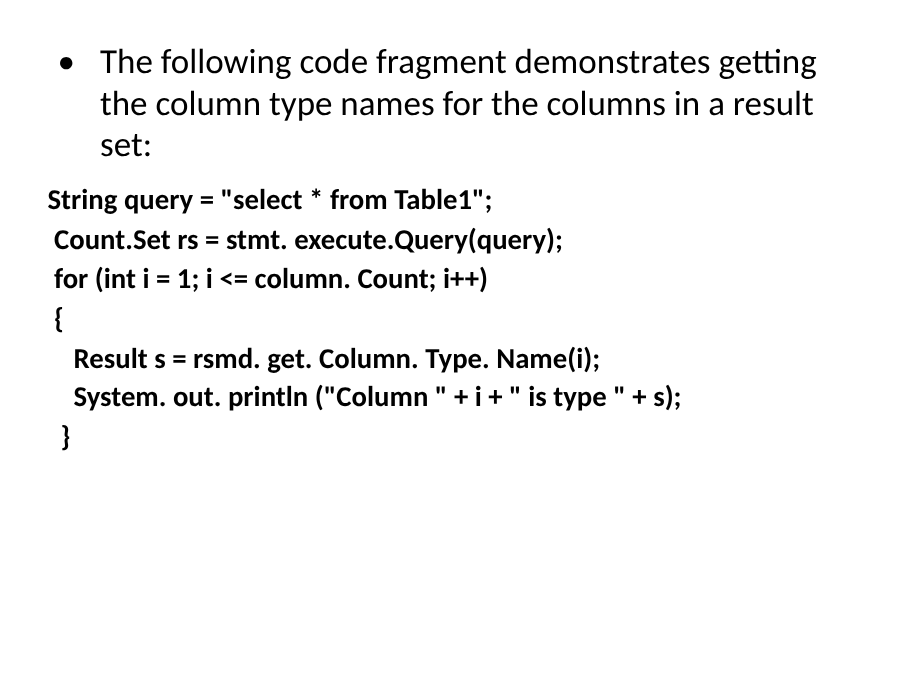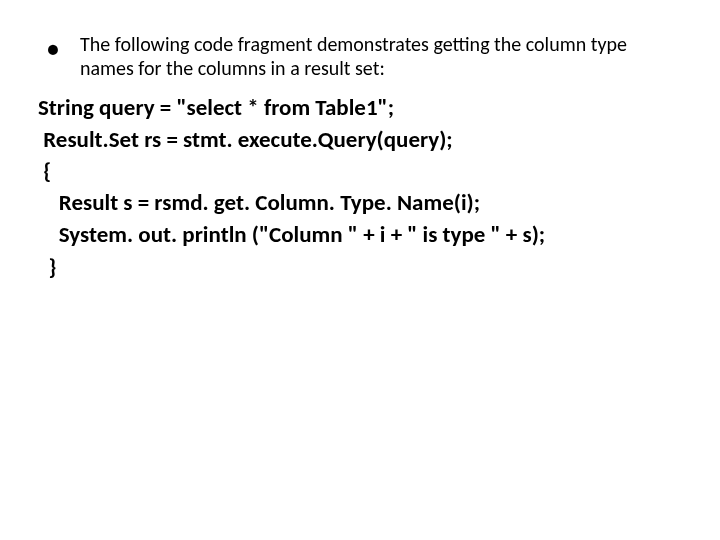--- a/index.html
+++ b/index.html
@@ -25,21 +25,21 @@
   }
   .bullet-marker {
     font-size: 28px;
     line-height: 1.2;
     width: 34px;
     flex: 0 0 34px;
     text-align: left;
     padding-left: 8px;
   }
   .bullet-text {
-    font-size: 20px;
+    font-size: 28px;
     line-height: 1.2;
   }
   .code-block {
     font-size: 23px;
     font-weight: 700;
     line-height: 1.38;
     margin-left: 0;
   }
   .code-line {
     white-space: pre;
@@ -50,20 +50,21 @@
 
 <div class="slide">
 
   <div class="bullet-block">
     <div class="bullet-marker">•</div>
     <div class="bullet-text">The following code fragment demonstrates getting the column type names for the columns in a result set:</div>
   </div>
 
   <div class="code-block">
     <div class="code-line">String query = "select * from Table1";</div>
-    <div class="code-line"> Result.Set rs = stmt. execute.Query(query);</div>
+    <div class="code-line"> Count.Set rs = stmt. execute.Query(query);</div>
+    <div class="code-line"> for (int i = 1; i &lt;= column. Count; i++)</div>
     <div class="code-line"> {</div>
     <div class="code-line">    Result s = rsmd. get. Column. Type. Name(i);</div>
     <div class="code-line">    System. out. println ("Column " + i + " is type " + s);</div>
     <div class="code-line">  }</div>
   </div>
 
 </div>
 
 </body></html>

